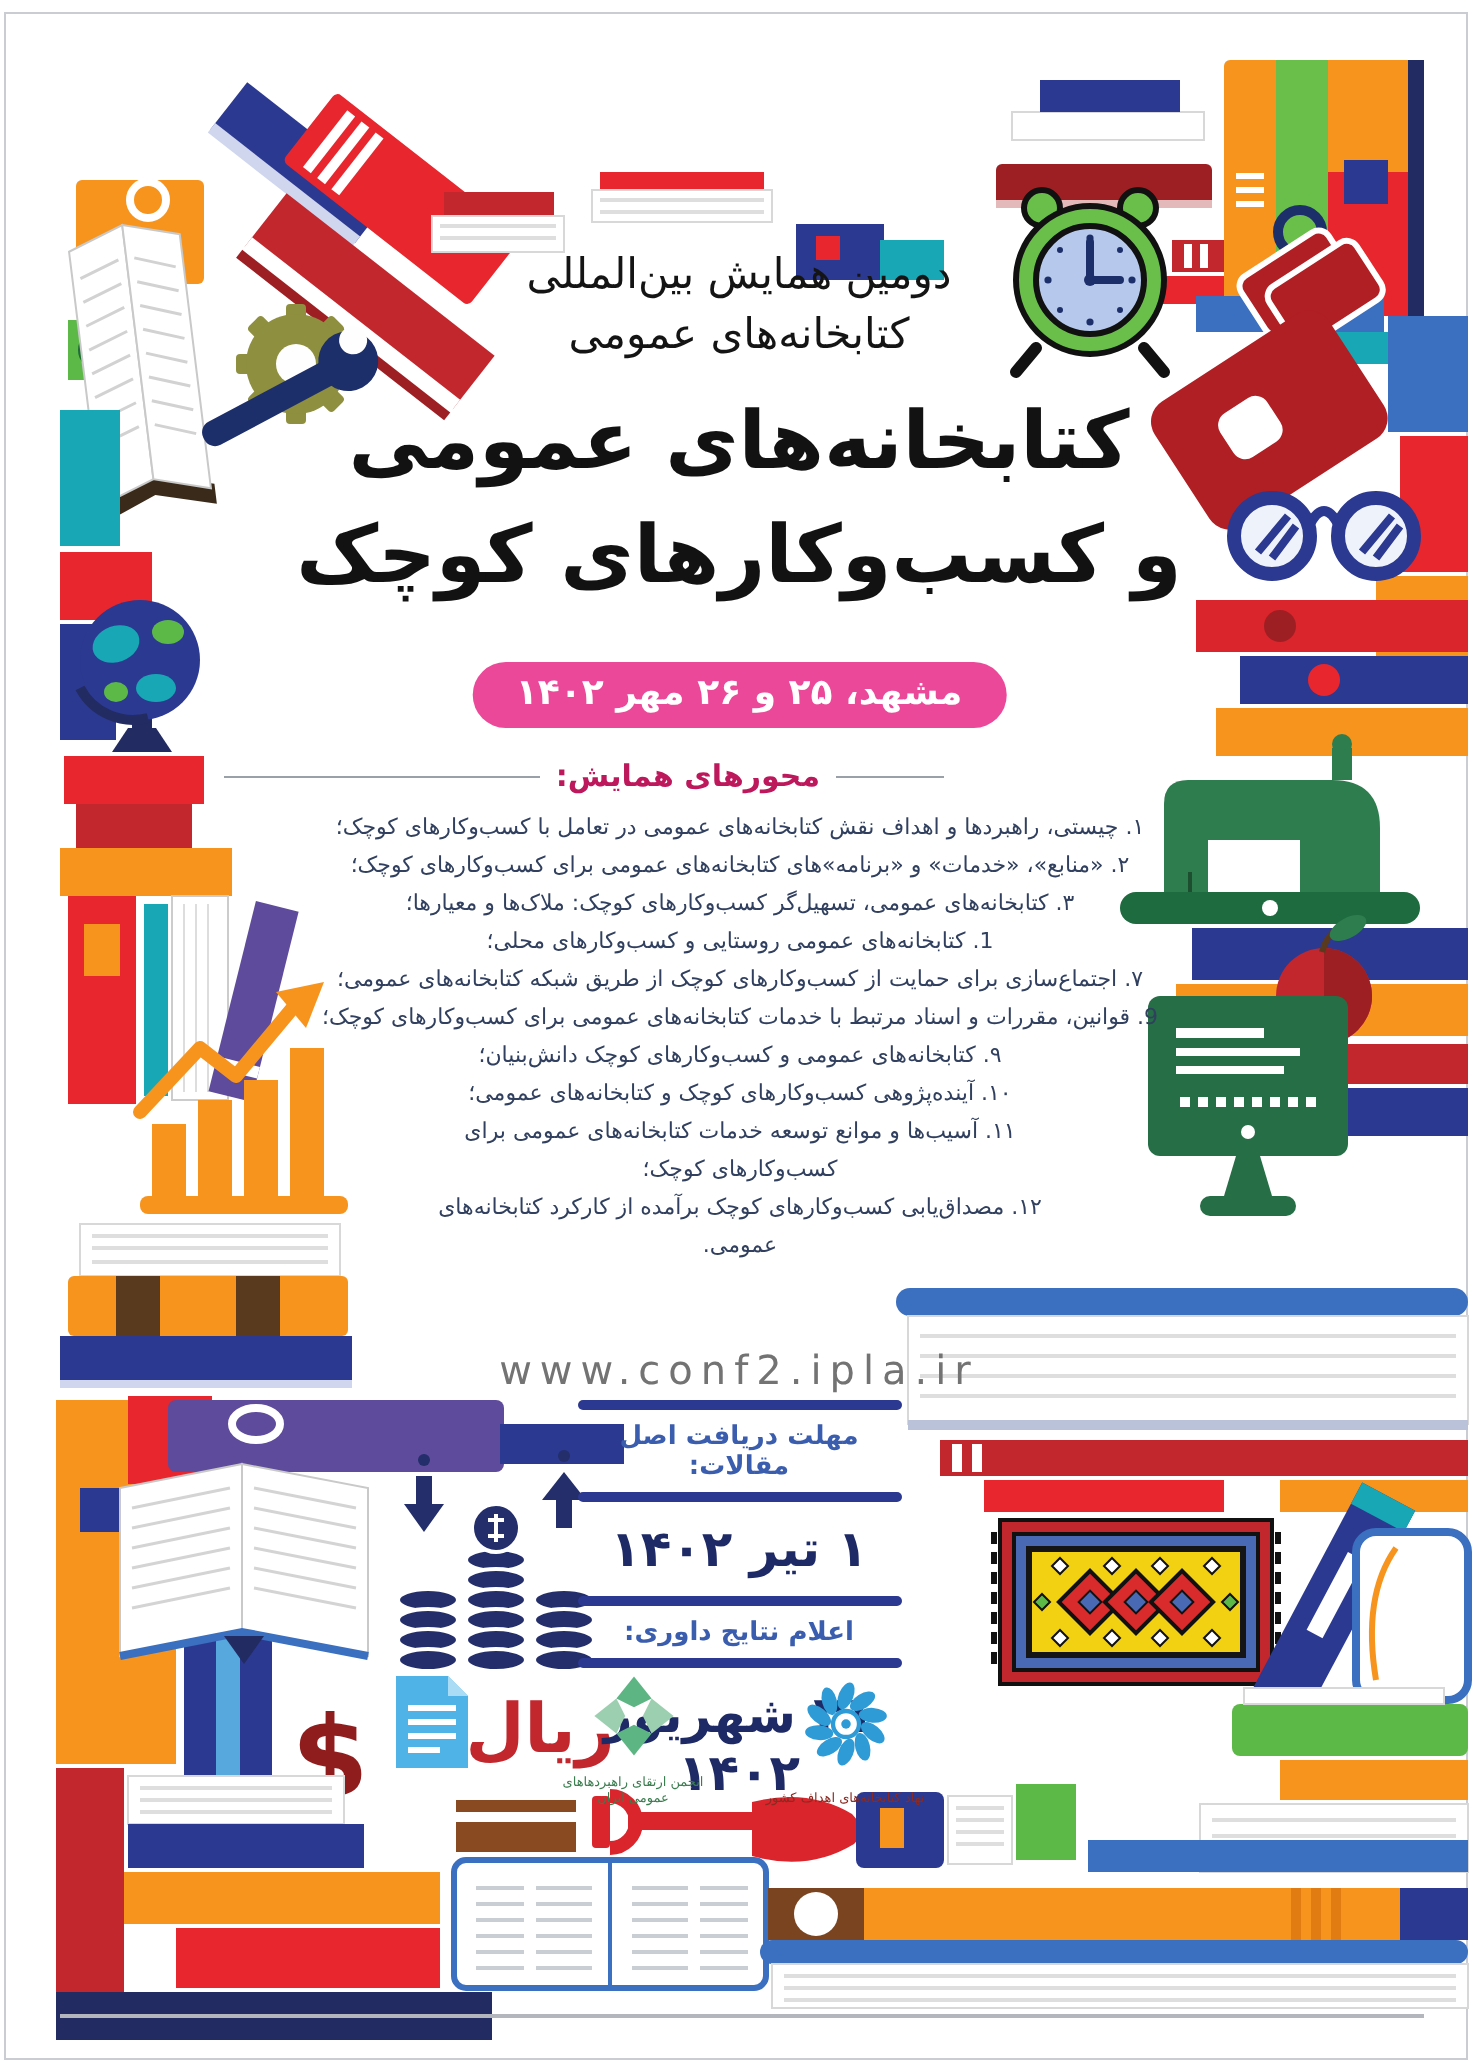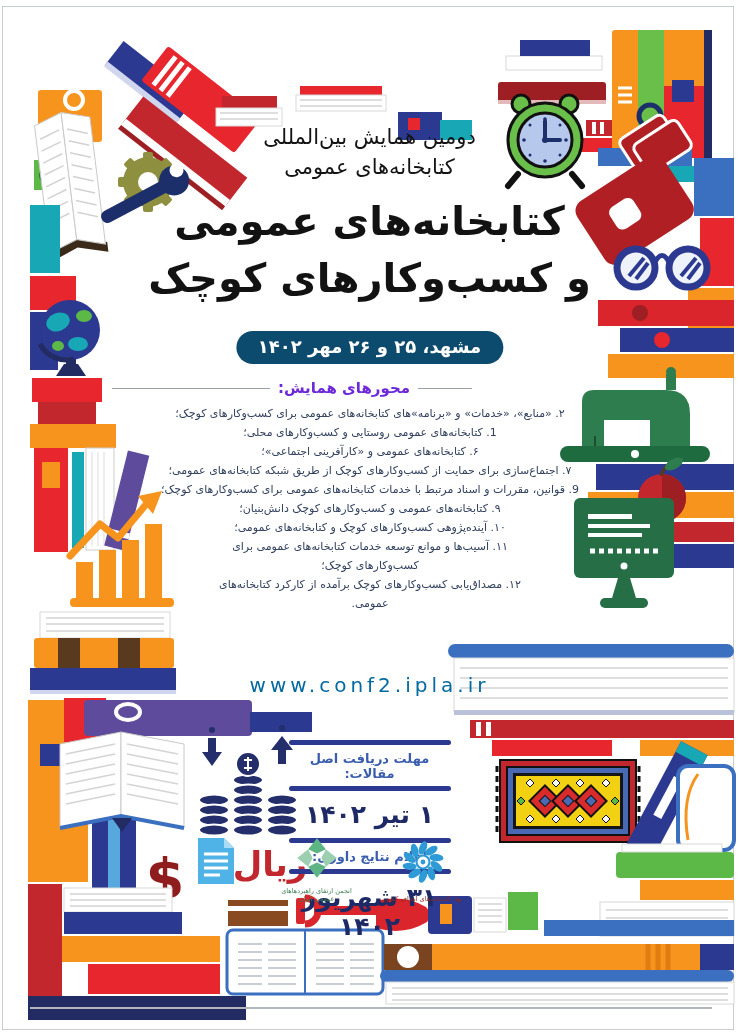--- a/index.html
+++ b/index.html
@@ -3,31 +3,31 @@
 <meta charset="utf-8">
 <style>
   html,body{margin:0;padding:0;background:#ffffff;}
   .poster{position:relative;width:739px;height:1034px;margin:0 auto;background:#fff;overflow:hidden;
           font-family:"DejaVu Sans","Liberation Sans",sans-serif;}
   .frame{position:absolute;left:2px;top:6px;right:5px;bottom:4px;border:1px solid #c9ccd3;pointer-events:none;}
   .collage{position:absolute;left:0;top:0;width:739px;height:1034px;}
   .abs{position:absolute;}
   .pretitle{top:122px;left:0;right:0;text-align:center;font-size:21px;font-weight:normal;color:#141414;line-height:30px;}
   .title{top:193px;left:0;right:0;text-align:center;font-size:40px;font-weight:bold;color:#121212;line-height:57px;margin:0;}
-  .pill{top:331px;left:50%;transform:translateX(-50%);background:#0c4a6e;color:#fff;font-size:18px;font-weight:bold;
+  .pill{top:331px;left:50%;transform:translateX(-50%);background:#ec4899;color:#fff;font-size:18px;font-weight:bold;
         padding:5px 22px 7px;border-radius:20px;white-space:nowrap;}
   .topics-head{top:379px;left:112px;width:360px;display:flex;align-items:center;gap:8px;}
   .topics-head .rule{height:1px;background:#9aa0a8;}
   .topics-head .rule.long{flex:1;}
   .topics-head .rule.short{width:54px;}
-  .topics-head span{color:#6d28d9;font-weight:bold;font-size:15px;white-space:nowrap;}
+  .topics-head span{color:#be185d;font-weight:bold;font-size:15px;white-space:nowrap;}
   .topics{top:404px;left:134px;width:472px;text-align:center;color:#31405e;font-size:11px;line-height:19px;}
   .topic.narrow{max-width:330px;margin:0 auto;text-align:center;}
-  .website{top:673px;left:0;right:0;text-align:center;color:#0369a1;font-size:20px;letter-spacing:4px;}
-  .deadlines{top:700px;left:50%;transform:translateX(-50%);width:162px;text-align:center;margin-top:40px;}
+  .website{top:673px;left:0;right:0;text-align:center;color:#737373;font-size:20px;letter-spacing:4px;}
+  .deadlines{top:700px;left:50%;transform:translateX(-50%);width:162px;text-align:center;}
   .dl-bar{height:5px;background:#2b3990;border-radius:3px;}
   .dl-label{font-size:13px;color:#3a5dae;font-weight:bold;padding:6px 0 5px;}
   .dl-date{font-size:25px;font-weight:bold;color:#1e2a66;padding:9px 0 9px;}
   .logos{top:836px;left:50%;transform:translateX(-50%);display:flex;gap:20px;align-items:flex-end;}
   .logo-block{width:86px;text-align:center;}
   .logo-caption{font-size:6.5px;line-height:8px;margin-top:3px;}
   .cap-green{color:#3a7d4f;}
   .cap-red{color:#8a2a22;}
 </style>
 </head>
@@ -430,23 +430,24 @@
 
   <div class="abs pill" dir="rtl">مشهد، ۲۵ و ۲۶ مهر ۱۴۰۲</div>
 
   <div class="abs topics-head">
     <div class="rule long"></div>
     <span dir="rtl">محورهای همایش:</span>
     <div class="rule short"></div>
   </div>
 
   <div class="abs topics" dir="rtl">
+    <div class="topic">۱. چیستی، راهبردها و اهداف نقش کتابخانه‌های عمومی در تعامل با کسب‌وکارهای کوچک؛</div>
     <div class="topic">۲. «منابع»، «خدمات» و «برنامه»های کتابخانه‌های عمومی برای کسب‌وکارهای کوچک؛</div>
+    <div class="topic">۳. کتابخانه‌های عمومی، تسهیل‌گر کسب‌وکارهای کوچک: ملاک‌ها و معیارها؛</div>
     <div class="topic">1. کتابخانه‌های عمومی روستایی و کسب‌وکارهای محلی؛</div>
-    <div class="topic">۶. کتابخانه‌های عمومی و «کارآفرینی اجتماعی»؛</div>
     <div class="topic">۷. اجتماع‌سازی برای حمایت از کسب‌وکارهای کوچک از طریق شبکه کتابخانه‌های عمومی؛</div>
     <div class="topic">9. قوانین، مقررات و اسناد مرتبط با خدمات کتابخانه‌های عمومی برای کسب‌وکارهای کوچک؛</div>
     <div class="topic">۹. کتابخانه‌های عمومی و کسب‌وکارهای کوچک دانش‌بنیان؛</div>
     <div class="topic">۱۰. آینده‌پژوهی کسب‌وکارهای کوچک و کتابخانه‌های عمومی؛</div>
     <div class="topic narrow">۱۱. آسیب‌ها و موانع توسعه خدمات کتابخانه‌های عمومی برای کسب‌وکارهای کوچک؛</div>
     <div class="topic narrow">۱۲. مصداق‌یابی کسب‌وکارهای کوچک برآمده از کارکرد کتابخانه‌های عمومی.</div>
   </div>
 
   <div class="abs website">www.conf2.ipla.ir</div>
 

